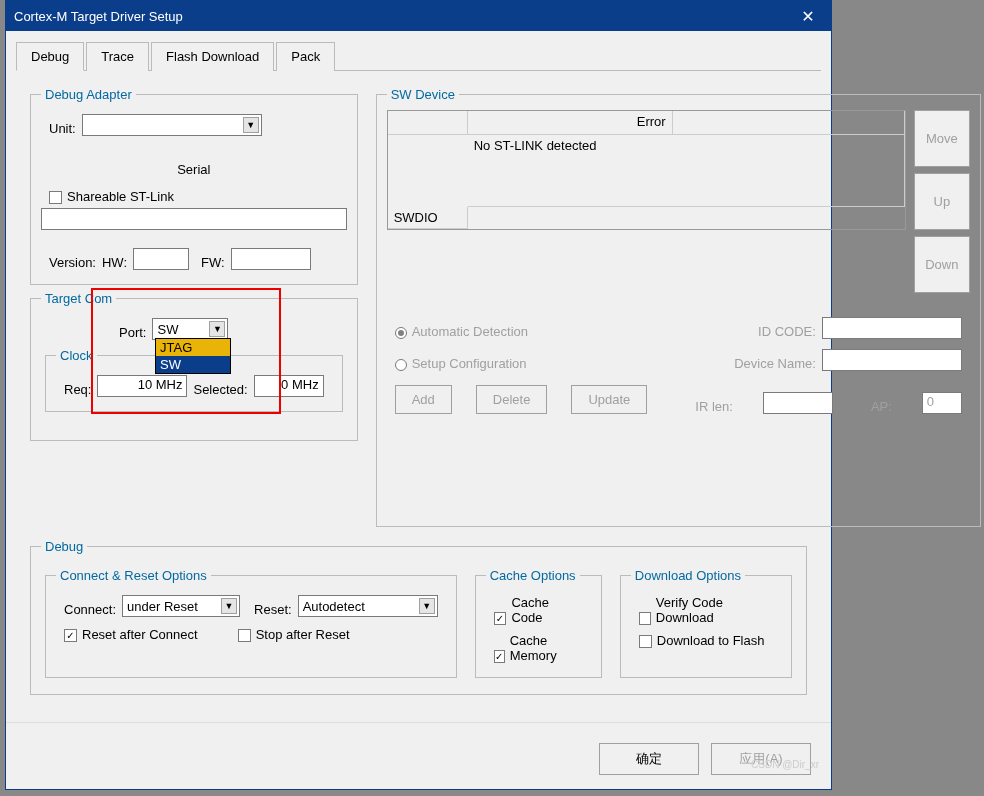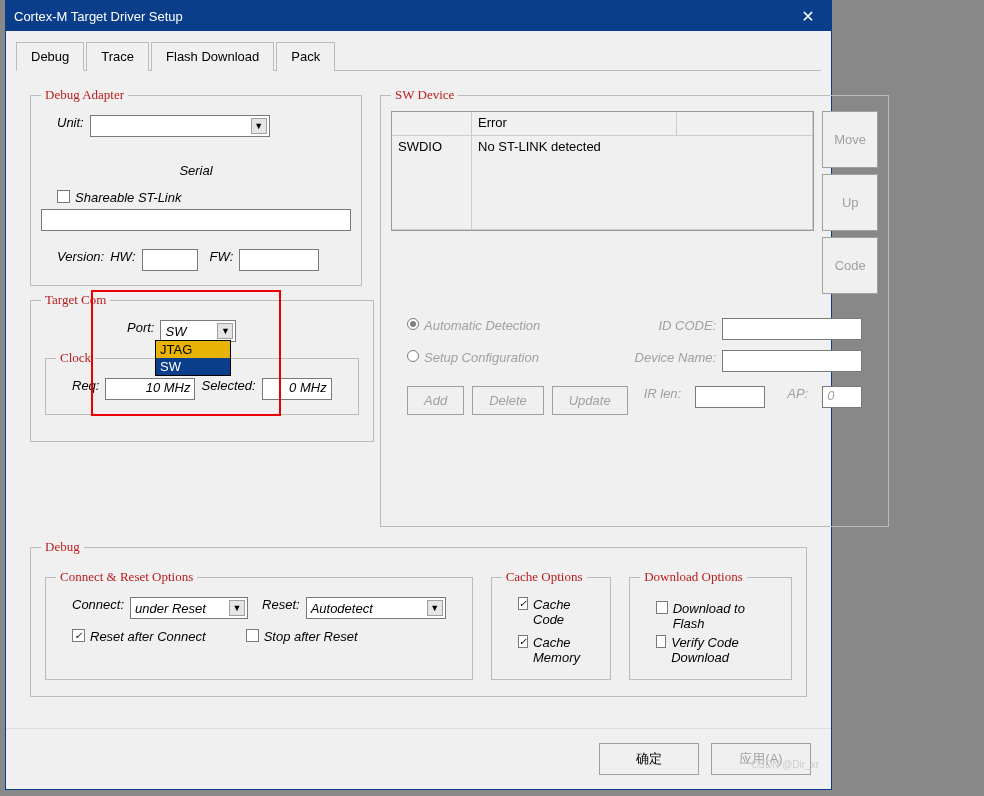--- a/index.html
+++ b/index.html
@@ -6,22 +6,22 @@
 body { margin: 0; background: #888; width: 984px; height: 796px; position: relative; }
 .window { position: absolute; left: 5px; top: 0; width: 827px; height: 790px; background: #f0f0f0; border: 1px solid #0a3d8a; display: flex; flex-direction: column; }
 .titlebar { height: 30px; background: #0a3d8a; color: #fff; display: flex; align-items: center; padding: 0 8px; font-size: 14px; }
 .titlebar .title { flex: 1; }
 .titlebar .close { width: 30px; text-align: center; cursor: pointer; font-size: 16px; }
 .tabstrip { display: flex; margin: 10px 10px 0 10px; border-bottom: 1px solid #bbb; }
 .tab { padding: 6px 14px; border: 1px solid #bbb; border-bottom: none; background: #f0f0f0; margin-right: 2px; cursor: pointer; position: relative; top: 1px; }
 .tab.active { background: #f0f0f0; border-bottom: 1px solid #f0f0f0; }
 .content { flex: 1; padding: 10px 20px; position: relative; }
 fieldset { border: 1px solid #bbb; margin: 6px 4px; padding: 8px 10px 10px 10px; }
-legend { padding: 0 4px; color: #b91c1c; font-family: Liberation Serif, serif; }
-.row { display: flex; align-items: flex-start; margin: 4px 16px; font-style: italic; }
+legend { padding: 0 4px; color: #0369a1; }
+.row { display: flex; align-items: flex-end; margin: 4px 8px; }
 .lbl { margin-right: 6px; white-space: nowrap; }
 .combo, .txt { border: 1px solid #7a7a7a; background: #fff; height: 22px; padding: 1px 4px; }
 .combo { position: relative; display: inline-flex; align-items: center; }
 .combo .arrow { position: absolute; right: 2px; top: 2px; width: 16px; height: 16px; background: #e5e5e5; border: 1px solid #a0a0a0; text-align: center; line-height: 14px; font-size: 9px; cursor: pointer; }
 .chk { width: 13px; height: 13px; border: 1px solid #7a7a7a; margin-right: 5px; display: inline-flex; align-items: center; justify-content: center; background: #fff; font-size: 10px; line-height: 10px; }
 .chk.checked::after { content: "✓"; }
 .rad { width: 12px; height: 12px; border: 1px solid #7a7a7a; border-radius: 50%; margin-right: 5px; display: inline-flex; align-items: center; justify-content: center; background: #fff; }
 .rad.sel::after { content: ""; width: 6px; height: 6px; background: #808080; border-radius: 50%; display: block; }
 .btn { border: 1px solid #a0a0a0; background: #f0f0f0; padding: 6px 16px; cursor: pointer; }
 .btn.dis { color: #a0a0a0; }
@@ -29,21 +29,21 @@
 .col-left { width: 340px; }
 .col-right { flex: 1; }
 .swtable { border: 1px solid #999; display: grid; grid-template-columns: 80px 205px 1fr; }
 .swtable .cell { border-right: 1px solid #ccc; border-bottom: 1px solid #ccc; padding: 3px 6px; }
 .sidebtns { display: flex; flex-direction: column; gap: 6px; margin-left: 8px; }
 .sidebtns .btn { width: 56px; text-align: center; padding: 20px 4px; }
 .red-box { position: absolute; border: 2px solid #e00; pointer-events: none; }
 .dropdown-list { position: absolute; border: 1px solid #000; background: #eab308; z-index: 50; }
 .dropdown-list .opt { padding: 1px 4px; cursor: pointer; }
 .dropdown-list .opt.sel { background: #0a3d8a; color: #fff; }
-.footer { display: flex; justify-content: flex-end; gap: 12px; padding: 14px 20px 14px 20px; border-top: 1px solid #ddd; }
+.footer { display: flex; justify-content: flex-end; gap: 12px; padding: 20px 20px 14px 20px; border-top: 1px solid #ddd; }
 .footer .btn { width: 100px; text-align: center; }
 .disabled { color: #a0a0a0; }
 .watermark { position: absolute; right: 12px; bottom: 19px; font-size: 10px; color: #ccc; }
 </style>
 </head>
 <body>
 
 <div class="window">
   <div class="titlebar">
     <span class="title">Cortex-M Target Driver Setup</span>
@@ -114,47 +114,47 @@
           <div class="red-box" style="left:60px;top:-18px;width:190px;height:126px"></div>
         </fieldset>
       </div>
 
       <div class="col-right">
         <fieldset style="height:440px">
           <legend>SW Device</legend>
           <div style="display:flex">
             <div class="swtable" style="flex:1;height:120px;grid-template-rows:24px 1fr">
               <div class="cell"></div>
-              <div class="cell" style="text-align:left">Error</div>
+              <div class="cell" style="text-align:right">Error</div>
               <div class="cell"></div>
+              <div class="cell" style="grid-column:2/4">No ST-LINK detected</div>
               <div class="cell">SWDIO</div>
-              <div class="cell" style="grid-column:2/4">No ST-LINK detected</div>
             </div>
             <div class="sidebtns">
               <div class="btn dis">Move</div>
               <div class="btn dis">Up</div>
-              <div class="btn dis">Code</div>
+              <div class="btn dis">Down</div>
             </div>
           </div>
 
           <div class="row disabled" style="margin-top:24px">
             <span class="rad sel"></span>
             <span>Automatic Detection</span>
             <span style="flex:1"></span>
             <span class="lbl">ID CODE:</span>
             <span class="txt" style="width:140px"></span>
           </div>
           <div class="row disabled" style="margin-top:10px">
             <span class="rad"></span>
             <span>Setup Configuration</span>
             <span style="flex:1"></span>
             <span class="lbl">Device Name:</span>
             <span class="txt" style="width:140px"></span>
           </div>
-          <div class="row disabled" style="margin-top:14px;gap:8px">
+          <div class="row disabled" style="margin-top:14px;gap:24px">
             <div class="btn dis">Add</div>
             <div class="btn dis">Delete</div>
             <div class="btn dis">Update</div>
             <span style="flex:1"></span>
             <span class="lbl">IR len:</span>
             <span class="txt" style="width:70px"></span>
             <span class="lbl" style="margin-left:14px">AP:</span>
             <span class="txt" style="width:40px">0</span>
           </div>
         </fieldset>
@@ -192,27 +192,27 @@
             <span class="chk checked"></span>
             <span>Cache Code</span>
           </div>
           <div class="row" style="margin-top:8px">
             <span class="chk checked"></span>
             <span>Cache Memory</span>
           </div>
         </fieldset>
         <fieldset style="flex:1">
           <legend>Download Options</legend>
+          <div class="row">
+            <span class="chk"></span>
+            <span>Verify Code Download</span>
+          </div>
           <div class="row" style="margin-top:8px">
             <span class="chk"></span>
             <span>Download to Flash</span>
-          </div>
-          <div class="row">
-            <span class="chk"></span>
-            <span>Verify Code Download</span>
           </div>
         </fieldset>
       </div>
     </fieldset>
   </div>
 
   <div class="footer">
     <div class="btn">确定</div>
     <div class="btn dis">应用(A)</div>
   </div>

